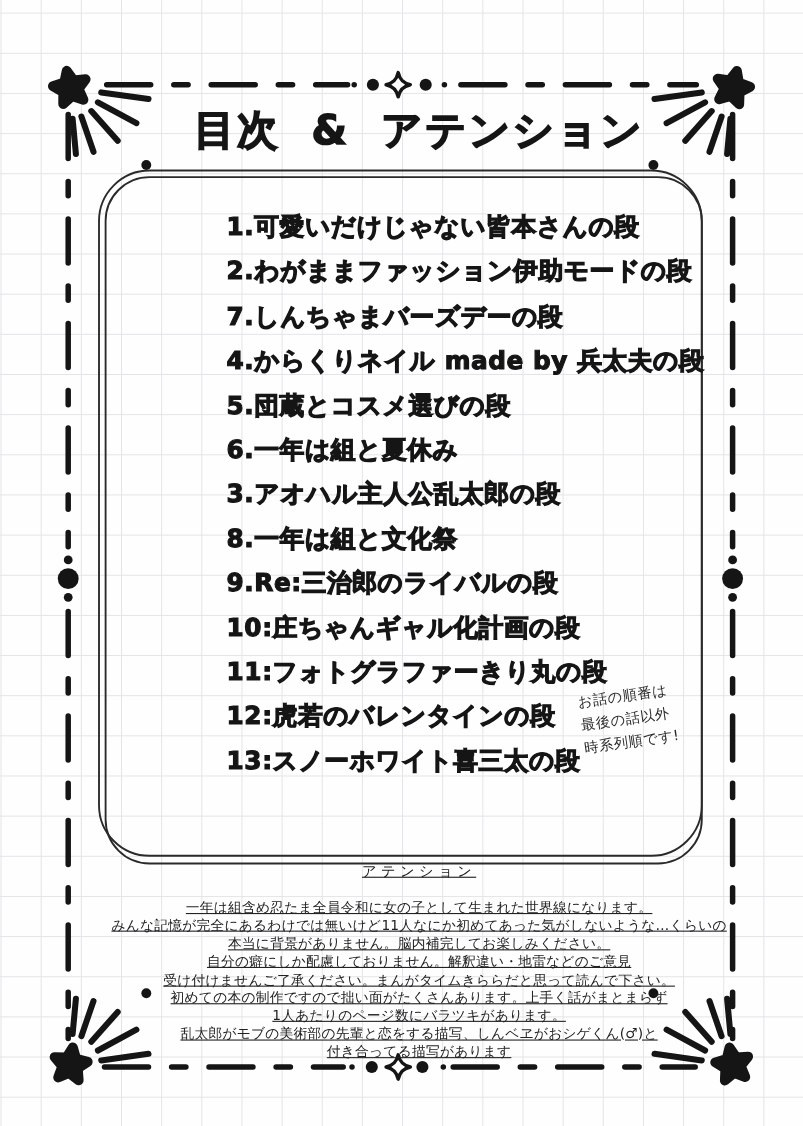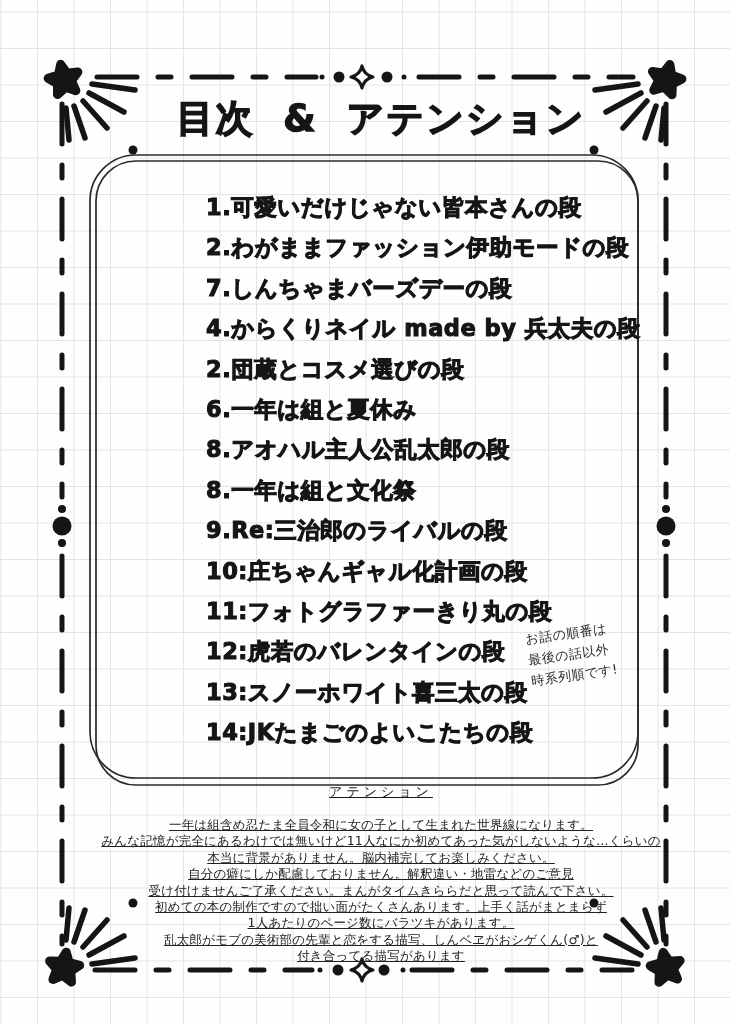--- a/index.html
+++ b/index.html
@@ -141,30 +141,29 @@
     </g>
   </svg>
 
   <h1 class="title">目次 &amp; アテンション</h1>
 
   <div class="toc-list">
     <div class="toc-item">1.可愛いだけじゃない皆本さんの段</div>
     <div class="toc-item">2.わがままファッション伊助モードの段</div>
     <div class="toc-item">7.しんちゃまバーズデーの段</div>
     <div class="toc-item">4.からくりネイル made by 兵太夫の段</div>
-    <div class="toc-item">2.団蔵とコスメ選びの段</div>
+    <div class="toc-item">5.団蔵とコスメ選びの段</div>
     <div class="toc-item">6.一年は組と夏休み</div>
-    <div class="toc-item">8.アオハル主人公乱太郎の段</div>
+    <div class="toc-item">3.アオハル主人公乱太郎の段</div>
     <div class="toc-item">8.一年は組と文化祭</div>
     <div class="toc-item">9.Re:三治郎のライバルの段</div>
     <div class="toc-item">10:庄ちゃんギャル化計画の段</div>
     <div class="toc-item">11:フォトグラファーきり丸の段</div>
     <div class="toc-item">12:虎若のバレンタインの段</div>
     <div class="toc-item">13:スノーホワイト喜三太の段</div>
-    <div class="toc-item">14:JKたまごのよいこたちの段</div>
   </div>
 
   <div class="hand-note">
     <div>お話の順番は</div>
     <div>最後の話以外</div>
     <div>時系列順です!</div>
   </div>
 
   <div class="attention">
     <div class="attention-heading">アテンション</div>

